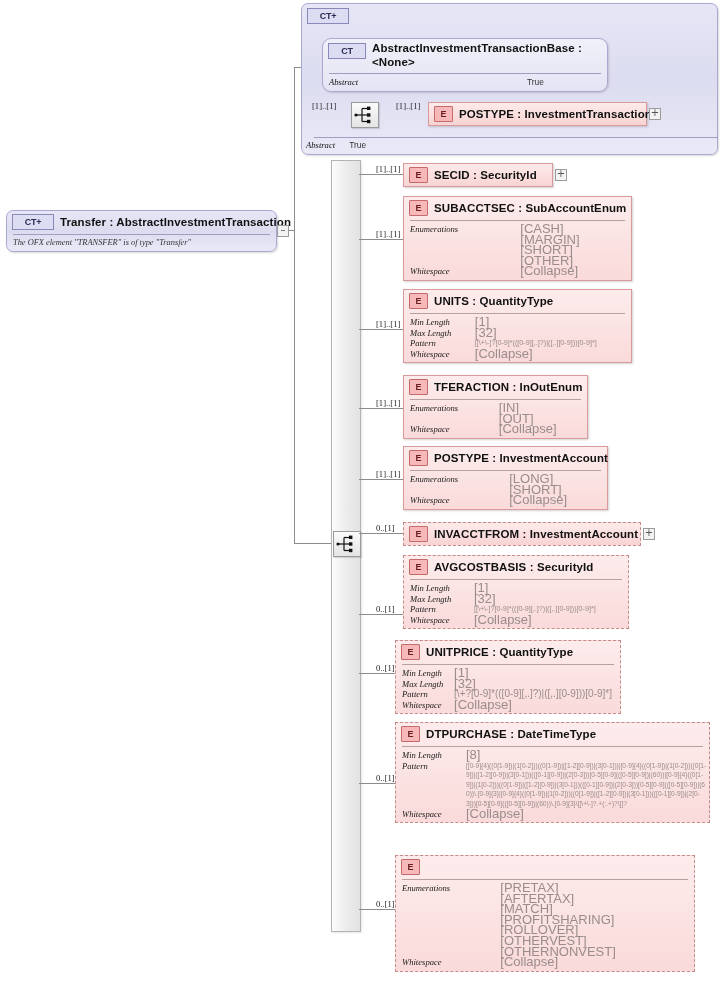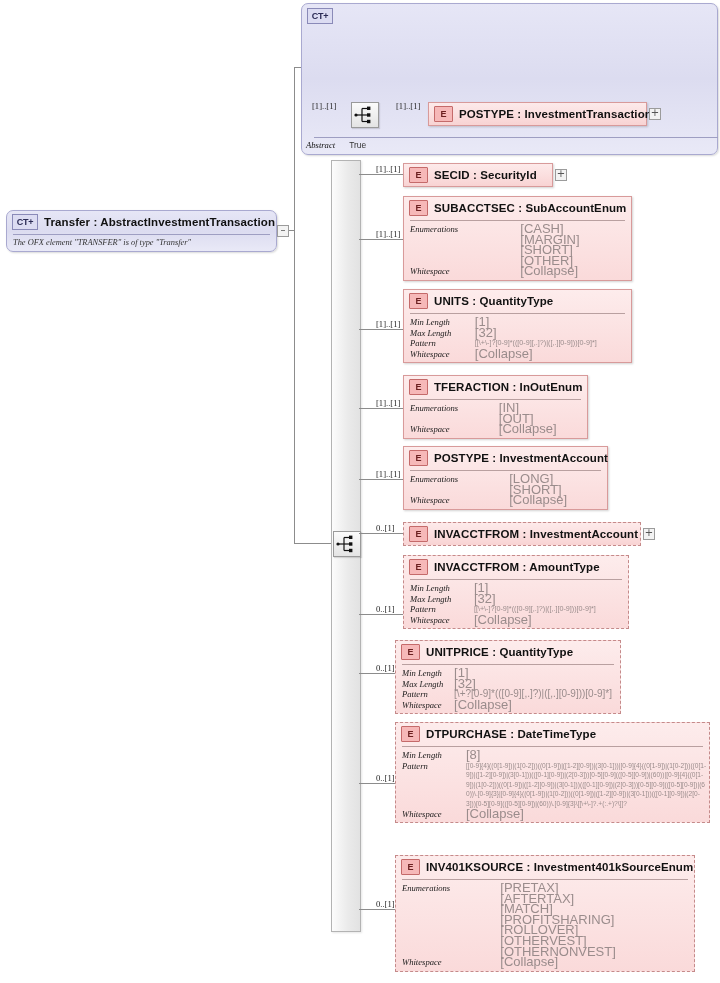--- a/index.html
+++ b/index.html
@@ -21,21 +21,21 @@
   .ebadge{display:inline-flex;align-items:center;justify-content:center;
           width:17px;height:14px;border:1px solid #c46a6a;background:#f6b8b8;
           font-size:9px;font-weight:bold;color:#6b2020;border-radius:1px;flex:0 0 auto;}
 
   
   .ct{border:1px solid #a9a9d0;border-radius:7px;
       background:linear-gradient(to bottom,#e6e6f6 0%,#dcdcf0 50%,#e9e9f7 100%);
       box-shadow:1px 1px 2px rgba(0,0,0,.15);}
   .ct.plain{border-radius:9px;background:linear-gradient(to bottom,#f0f0fa 0%,#e4e4f4 100%);}
   .ctbadge{display:inline-flex;align-items:center;justify-content:center;
-           min-width:24px;height:14px;padding:0 0;border:1px solid #8a8ab8;background:#dcdcf2;
+           min-width:24px;height:14px;padding:0 8px;border:1px solid #8a8ab8;background:#dcdcf2;
            font-size:9px;font-weight:bold;color:#2b2b55;border-radius:0;flex:0 0 auto;letter-spacing:-.2px;text-align:center;}
 
   .sep{height:1px;background:#b9a0a0;margin:1px 6px 0 6px;}
   .sep.v{background:#9e9ec2;}
 
   
   .facets{display:table;width:100%;padding:3px 0 3px 0;}
   .frow{display:table-row;}
   .fk,.fv{display:table-cell;font-size:13px;line-height:10.6px;vertical-align:top;white-space:nowrap;}
   .fk{font-style:italic;color:#1a1a1a;padding:0 8px 0 6px;font-family:"Liberation Serif","DejaVu Serif",serif;font-size:8.6px;}
@@ -125,20 +125,33 @@
     <div class="desc">The OFX element "TRANSFER" is of type "Transfer"</div>
   </div>
   <div class="plus minus" style="left:277px;top:225px;"></div>
 
   <div class="node ct" style="left:301px;top:3px;width:417px;height:152px;">
     <div class="hdr" style="align-items:flex-start;">
       <span class="ctbadge" style="margin-top:1px;">CT+</span>
     </div>
   </div>
 
+  <div class="node ct plain" style="left:322px;top:38px;width:286px;">
+    <div class="hdr" style="align-items:flex-start;">
+      <span class="ctbadge" style="margin-top:1px;min-width:20px;">CT</span>
+      <span class="ttl" style="white-space:normal;line-height:13.5px;">AbstractInvestmentTransactionBase : &lt;None&gt;</span>
+    </div>
+    <div class="sep v"></div>
+    <div class="facets">
+      <div class="frow">
+        <span class="fk v">Abstract</span>
+        <span class="fv v">True</span>
+      </div>
+    </div>
+  </div>
 
   <div class="card" style="left:312px;top:101px;">[1]..[1]</div>
   <div class="seq" style="left:351px;top:102px;">
     <svg width="22" height="18" viewBox="0 0 22 18">
       <circle cx="2" cy="9" r="1.6" fill="#111"></circle>
       <line x1="3" y1="9" x2="8" y2="9" stroke="#111" stroke-width="1.2"></line>
       <line x1="8" y1="2.5" x2="8" y2="15.5" stroke="#111" stroke-width="1.2"></line>
       <line x1="8" y1="2.5" x2="13" y2="2.5" stroke="#111" stroke-width="1.2"></line>
       <line x1="8" y1="9" x2="13" y2="9" stroke="#111" stroke-width="1.2"></line>
       <line x1="8" y1="15.5" x2="13" y2="15.5" stroke="#111" stroke-width="1.2"></line>
@@ -263,21 +276,21 @@
       <span class="ebadge">E</span>
       <span class="ttl">INVACCTFROM : InvestmentAccount</span>
     </div>
   </div>
   <div class="plus" style="left:643px;top:528px;"></div>
 
   <div class="card" style="left:376px;top:604px;">0..[1]</div>
   <div class="node elem opt simple" style="left:403px;top:555px;width:226px;">
     <div class="hdr">
       <span class="ebadge">E</span>
-      <span class="ttl">INVACCTFROM : AmountType</span>
+      <span class="ttl">AVGCOSTBASIS : SecurityId</span>
     </div>
     <div class="sep"></div>
     <div class="facets">
       <div class="frow">
         <span class="fk">Min Length</span>
         <span class="fv">[1]</span>
       </div>
       <div class="frow">
         <span class="fk">Max Length</span>
         <span class="fv">[32]</span>
@@ -340,21 +353,20 @@
         <span class="fk">Whitespace</span>
         <span class="fv">[Collapse]</span>
       </div>
     </div>
   </div>
 
   <div class="card" style="left:376px;top:899px;">0..[1]</div>
   <div class="node elem opt simple" style="left:395px;top:855px;width:300px;">
     <div class="hdr">
       <span class="ebadge">E</span>
-      <span class="ttl">INV401KSOURCE : Investment401kSourceEnum</span>
     </div>
     <div class="sep"></div>
     <div class="facets">
       <div class="frow">
         <span class="fk">Enumerations</span>
         <span class="fv">[PRETAX]<br>[AFTERTAX]<br>[MATCH]<br>[PROFITSHARING]<br>[ROLLOVER]<br>[OTHERVEST]<br>[OTHERNONVEST]</span>
       </div>
       <div class="frow">
         <span class="fk">Whitespace</span>
         <span class="fv">[Collapse]</span>

